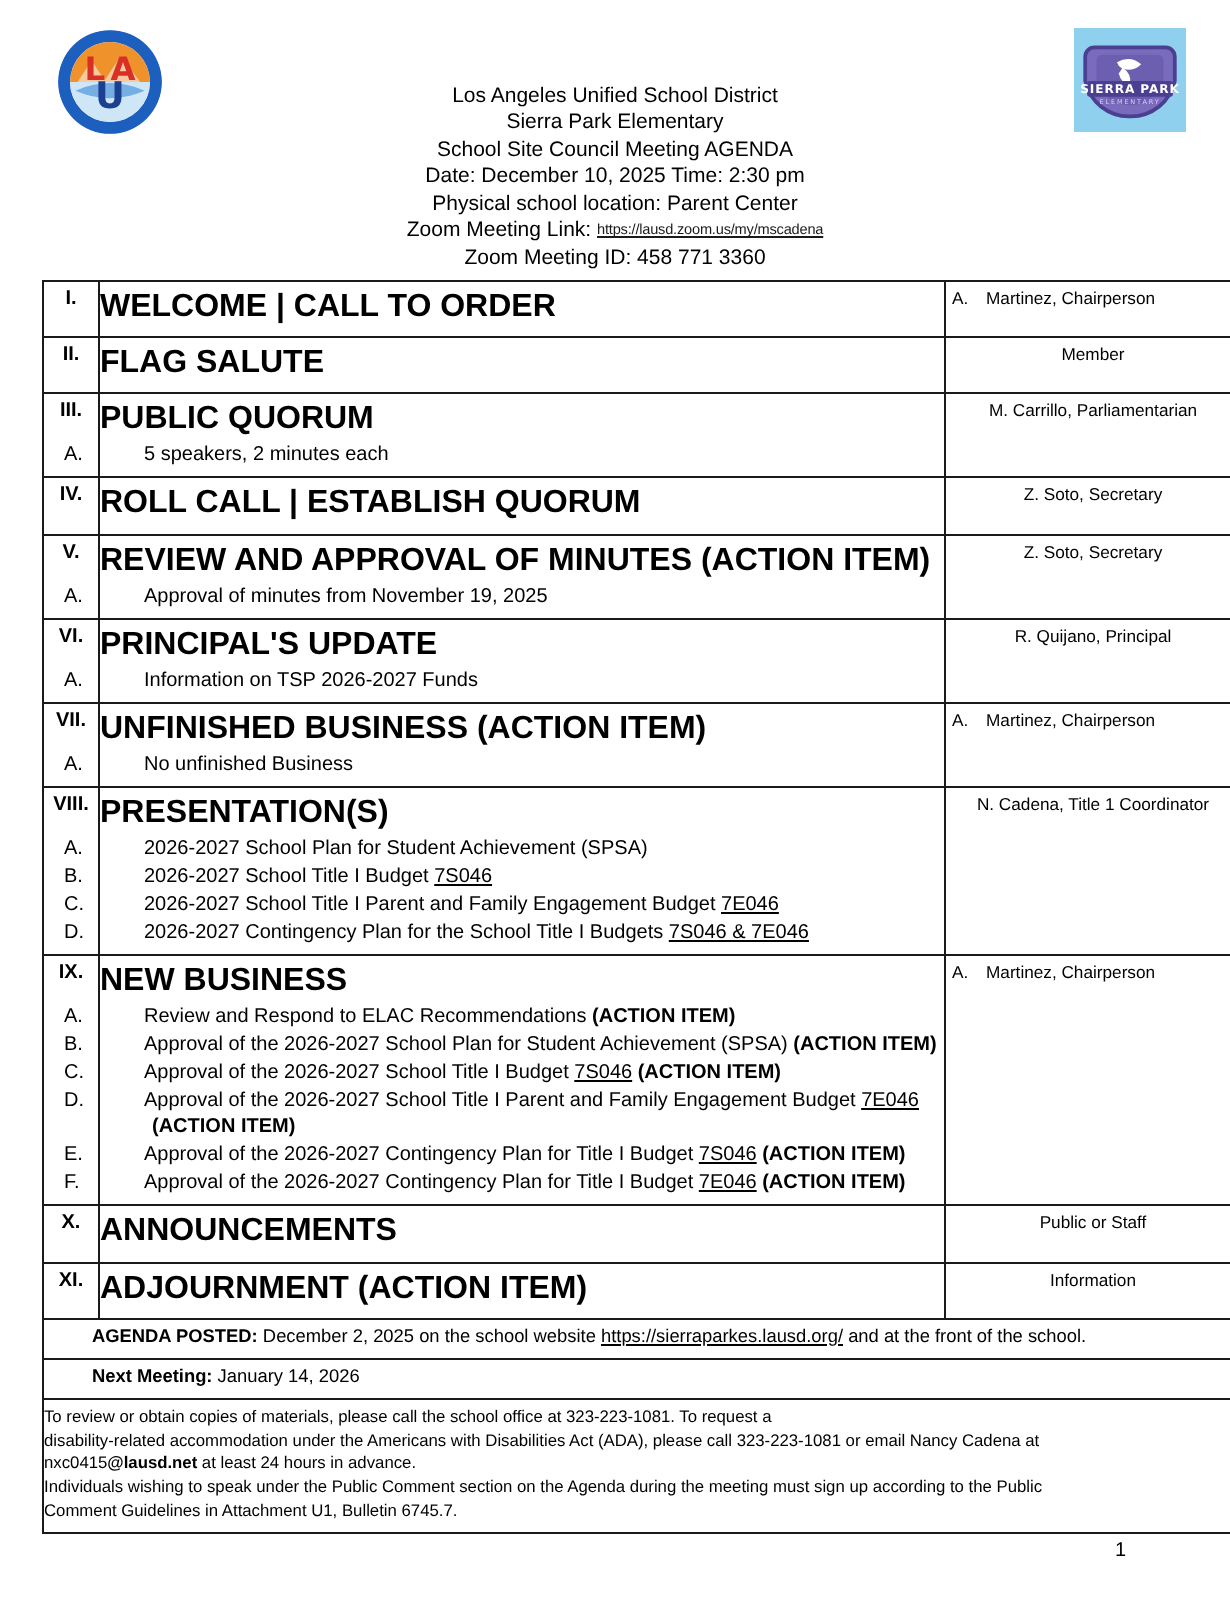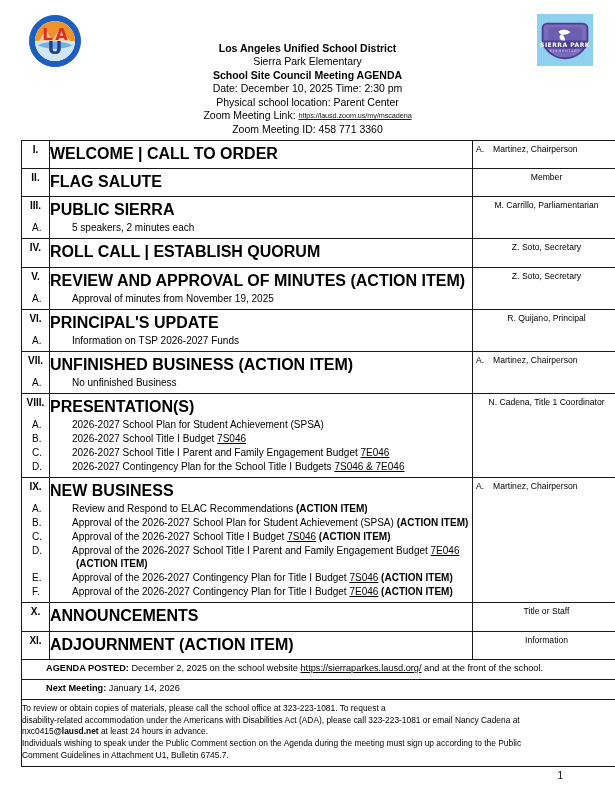--- a/index.html
+++ b/index.html
@@ -50,21 +50,21 @@
 
   .header-text {
     position: absolute;
     left: 0;
     right: 0;
     top: 42px;
     text-align: center;
     line-height: 1.28;
   }
   .ht-line { font-size: 10.5px; }
-  .ht-bold { font-weight: bold; }
+  .ht-bold { font-weight: normal; }
   .ht-link {
     font-size: 7.3px;
     text-decoration: underline;
     color: #1a1a1a;
     letter-spacing: -0.1px;
     vertical-align: 1px;
   }
 
   
   table.agenda {
@@ -203,21 +203,21 @@
         <tr>
           <td class="col-num">II.</td>
           <td class="col-body">
             <div class="item-title">FLAG SALUTE</div>
           </td>
           <td class="col-who"><span>Member</span></td>
         </tr>
         <tr>
           <td class="col-num">III.</td>
           <td class="col-body">
-            <div class="item-title">PUBLIC SIERRA</div>
+            <div class="item-title">PUBLIC QUORUM</div>
             <div class="sub"><span class="lt">A.</span>5 speakers, 2 minutes each</div>
           </td>
           <td class="col-who"><span>M. Carrillo, Parliamentarian</span></td>
         </tr>
         <tr>
           <td class="col-num">IV.</td>
           <td class="col-body">
             <div class="item-title">ROLL CALL | ESTABLISH QUORUM</div>
           </td>
           <td class="col-who"><span>Z. Soto, Secretary</span></td>
@@ -268,21 +268,21 @@
             <div class="sub"><span class="lt">E.</span>Approval of the 2026-2027 Contingency Plan for Title I Budget <span class="u">7S046</span><b> (ACTION ITEM)</b></div>
             <div class="sub"><span class="lt">F.</span>Approval of the 2026-2027 Contingency Plan for Title I Budget <span class="u">7E046</span><b> (ACTION ITEM)</b></div>
           </td>
           <td class="col-who lead"><span class="who-lead-a">A.</span><span>Martinez, Chairperson</span></td>
         </tr>
         <tr>
           <td class="col-num">X.</td>
           <td class="col-body">
             <div class="item-title">ANNOUNCEMENTS</div>
           </td>
-          <td class="col-who"><span>Title or Staff</span></td>
+          <td class="col-who"><span>Public or Staff</span></td>
         </tr>
         <tr>
           <td class="col-num">XI.</td>
           <td class="col-body">
             <div class="item-title">ADJOURNMENT (ACTION ITEM)</div>
           </td>
           <td class="col-who"><span>Information</span></td>
         </tr>
         <tr>
           <td class="full" colspan="3"><b>AGENDA POSTED:</b><span> December 2, 2025 on the school website </span><span class="lnk">https://sierraparkes.lausd.org/</span><span>  and at the front of the school.</span></td>

